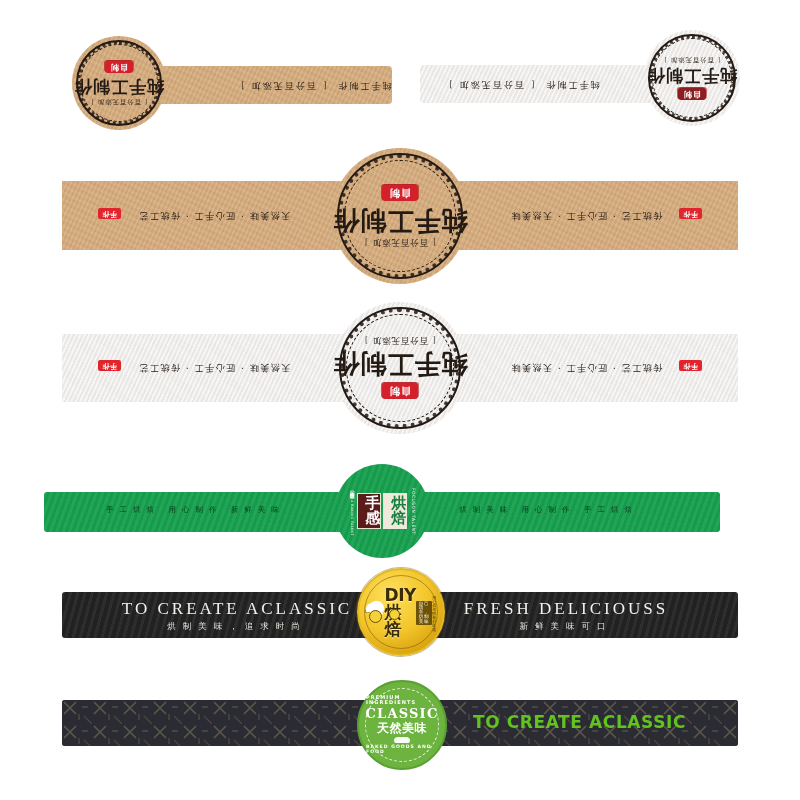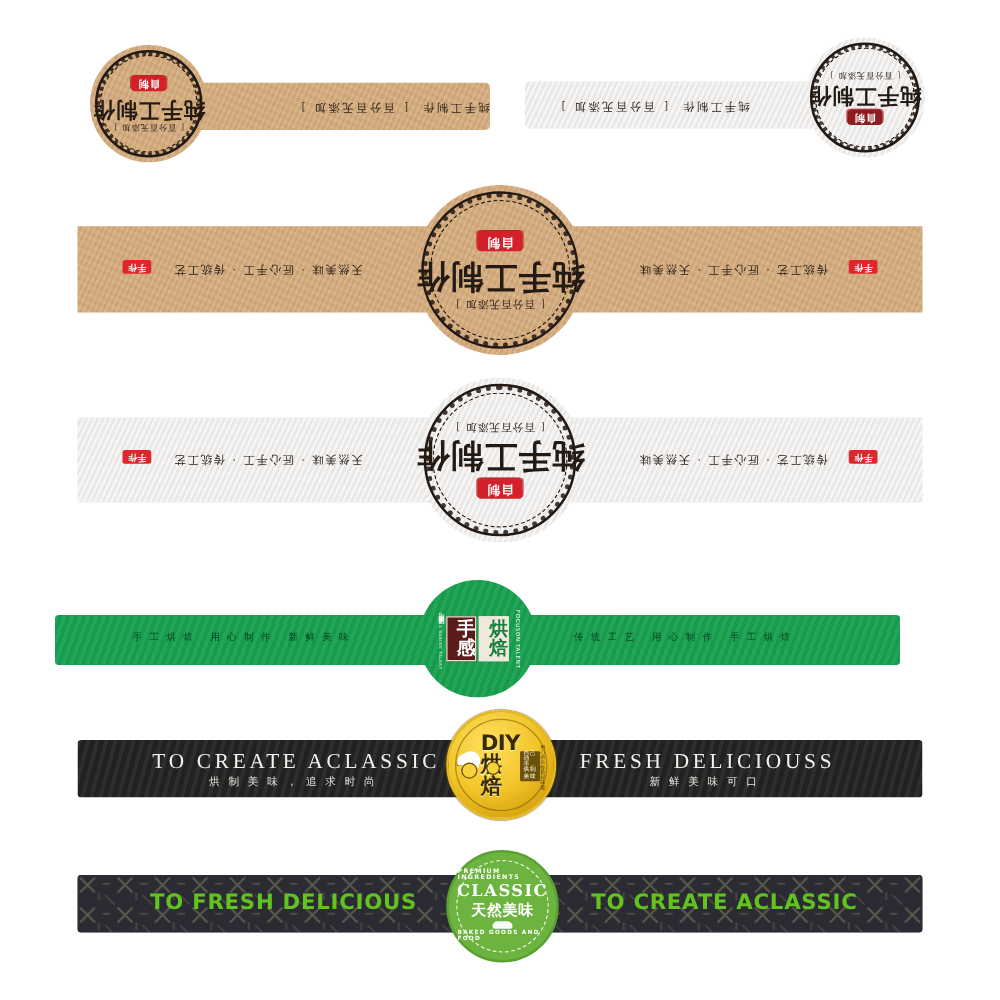--- a/index.html
+++ b/index.html
@@ -214,21 +214,21 @@
         <div class="main4" style="font-size:26px;margin-top:0;">纯手工制作</div>
         <div class="bracket-line" style="font-size:8.5px;margin-top:6px;">［ 百分百无添加 ］</div>
       </div>
     </div>
   </div>
 
   <div class="band" style="left:44px;top:464px;width:656px;height:94px;">
     <div class="strip greenband" style="left:0;top:28px;width:676px;height:40px;border-radius:3px;"></div>
 
     <div class="gside" style="left:62px;top:41px;">手工烘焙 用心制作 新鲜美味</div>
-    <div class="gside" style="right:62px;top:41px;">传统工艺 用心制作 手工烘焙</div>
+    <div class="gside" style="right:62px;top:41px;">烘制美味 用心制作 手工烘焙</div>
 
     <div class="circ greenband glogo" style="left:291px;top:0;width:94px;height:94px;">
       <div style="display:flex;align-items:center;gap:3px;">
         <div style="display:flex;flex-direction:column;align-items:center;">
           <div class="gvert">中国烘焙达人</div>
           <div class="gvert sub">CHINA BAKING TALENT</div>
         </div>
         <div class="glogo-box">
           <div class="gbox dark">手感</div>
           <div class="gbox light">烘焙</div>
@@ -275,21 +275,20 @@
             <path d="M20 7 L26 7" stroke="#6b6552" stroke-width="1.4" opacity=".6"></path>
             <path d="M17 14 L17 20" stroke="#6b6552" stroke-width="1.4" opacity=".5"></path>
             <path d="M22 16 L30 24" stroke="#6b6552" stroke-width="1.3" opacity=".45"></path>
           </pattern>
         </defs>
         <rect width="676" height="46" fill="#2b2c33"></rect>
         <rect width="676" height="46" fill="url(#xp)"></rect>
       </svg>
     </div>
 
-    <div class="xtxt" style="left:58px;top:38px;">TO FRESH DELICIOUS</div>
     <div class="xtxt" style="right:52px;top:38px;">TO CREATE ACLASSIC</div>
 
     <div class="circ clogo" style="left:295px;top:4px;width:90px;height:90px;">
       <div class="clogo-in">
         <div class="c-top">PREMIUM INGREDIENTS</div>
         <div class="c-classic">CLASSIC</div>
         <div class="c-cn">天然美味</div>
         <div class="c-bread"></div>
         <div class="c-bot">BAKED GOODS AND FOOD</div>
       </div>

